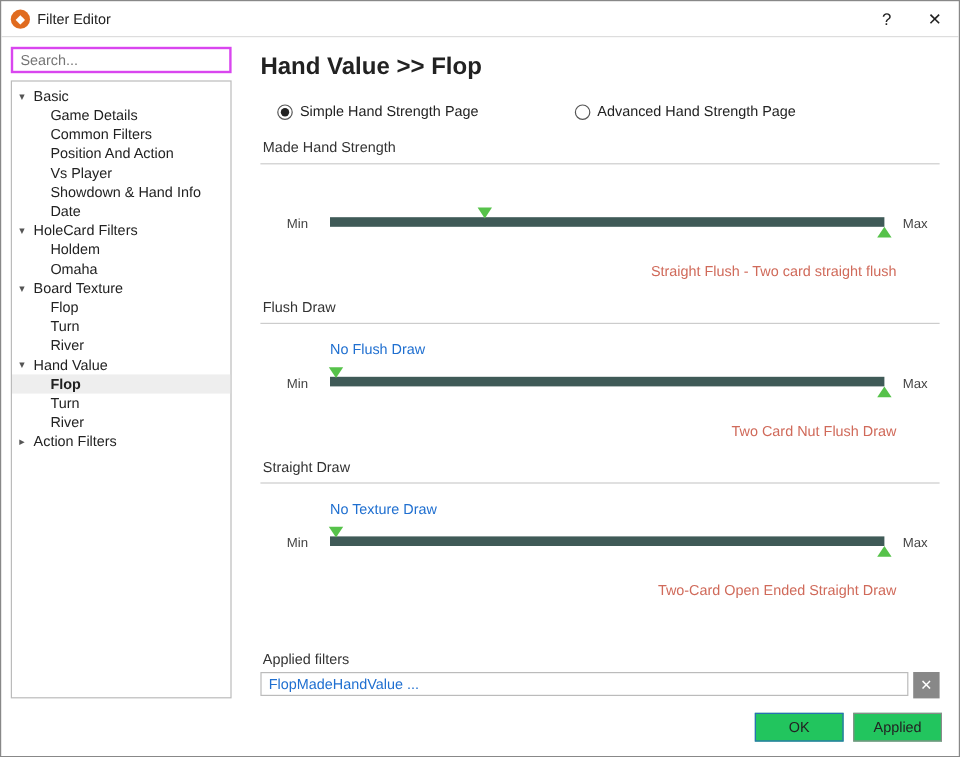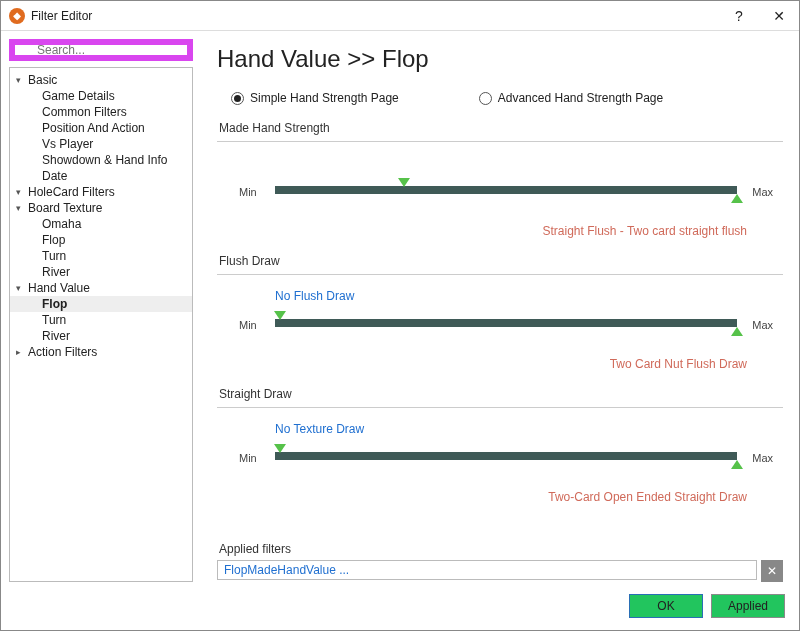--- a/index.html
+++ b/index.html
@@ -4,29 +4,29 @@
 <style>
   * { box-sizing: border-box; }
   html, body { margin:0; padding:0; font-family: "Segoe UI", Arial, sans-serif; font-size:12px; color:#222; background:#fff; }
   .window { width:800px; height:631px; border:1px solid #888; display:flex; flex-direction:column; }
   .titlebar { height:30px; display:flex; align-items:center; padding:0 0 0 8px; border-bottom:1px solid #ddd; }
   .titlebar .icon { width:16px; height:16px; background:#e06b1f; border-radius:8px; display:flex; align-items:center; justify-content:center; color:#fff; font-size:10px; margin-right:6px;}
   .titlebar .title { flex:1; font-size:12px; }
   .titlebar .btn { width:40px; height:30px; display:flex; align-items:center; justify-content:center; font-size:14px; }
   .body { flex:1; display:flex; min-height:0; }
   .sidebar { width:200px; border-right:0; display:flex; flex-direction:column; padding:8px; }
-  .search { border:6px solid #d946ef; height:22px; padding:0 22px; color:#888; font-size:12px; outline:none; }
+  .search { border:2px solid #d946ef; height:22px; padding:0 6px; color:#888; font-size:12px; outline:none; }
   .tree { border:1px solid #bbb; flex:1; margin-top:6px; overflow:auto; padding:4px 0; }
   .tree-item { padding:1px 6px 1px 6px; white-space:nowrap; cursor:default; }
   .tree-item.parent::before { content:"▾"; display:inline-block; width:12px; color:#555; font-size:9px; transform:translateY(-1px); }
   .tree-item.parent.collapsed::before { content:"▸"; }
   .tree-item.child { padding-left:32px; }
   .tree-item.selected { font-weight:bold; background:#eee; }
   .main { flex:1; display:flex; flex-direction:column; padding:10px 16px 8px 16px; min-width:0;}
-  .heading { font-size:24px; font-weight:normal; margin:4px 0 18px 0; }
+  .heading { font-size:20px; font-weight:bold; margin:4px 0 18px 0; }
   .radios { display:flex; gap:80px; padding-left:14px; margin-bottom:14px; }
   .radio { display:flex; align-items:center; gap:6px; }
   .radio .dot { width:13px; height:13px; border:1px solid #555; border-radius:50%; display:flex; align-items:center; justify-content:center;}
   .radio.checked .dot::after { content:""; width:7px; height:7px; background:#222; border-radius:50%; display:block;}
   .group { margin-bottom:8px; }
   .group-title { padding:2px 0 6px 2px; color:#333; }
   .group hr { border:none; border-top:1px solid #ccc; margin:0 0 14px 0;}
   .slider-wrap { position:relative; height:88px; padding:0 8px;}
   .low-label { color:#1f6fd0; font-size:12px; position:absolute; top:0; left:58px;}
   .high-label { color:#d06a5a; font-size:12px; position:absolute; bottom:6px; right:36px; text-align:left;}
@@ -65,23 +65,24 @@
       <div class="tree">
         <div class="tree-item parent">Basic</div>
         <div class="tree-item child">Game Details</div>
         <div class="tree-item child">Common Filters</div>
         <div class="tree-item child">Position And Action</div>
         <div class="tree-item child">Vs Player</div>
         <div class="tree-item child">Showdown &amp; Hand Info</div>
         <div class="tree-item child">Date</div>
 
         <div class="tree-item parent">HoleCard Filters</div>
+        <div class="tree-item child">Holdem</div>
+        <div class="tree-item child">Omaha</div>
+
         <div class="tree-item parent">Board Texture</div>
-
-        <div class="tree-item child">Omaha</div>
         <div class="tree-item child">Flop</div>
         <div class="tree-item child">Turn</div>
         <div class="tree-item child">River</div>
 
         <div class="tree-item parent">Hand Value</div>
         <div class="tree-item child selected">Flop</div>
         <div class="tree-item child">Turn</div>
         <div class="tree-item child">River</div>
 
         <div class="tree-item parent collapsed">Action Filters</div>

